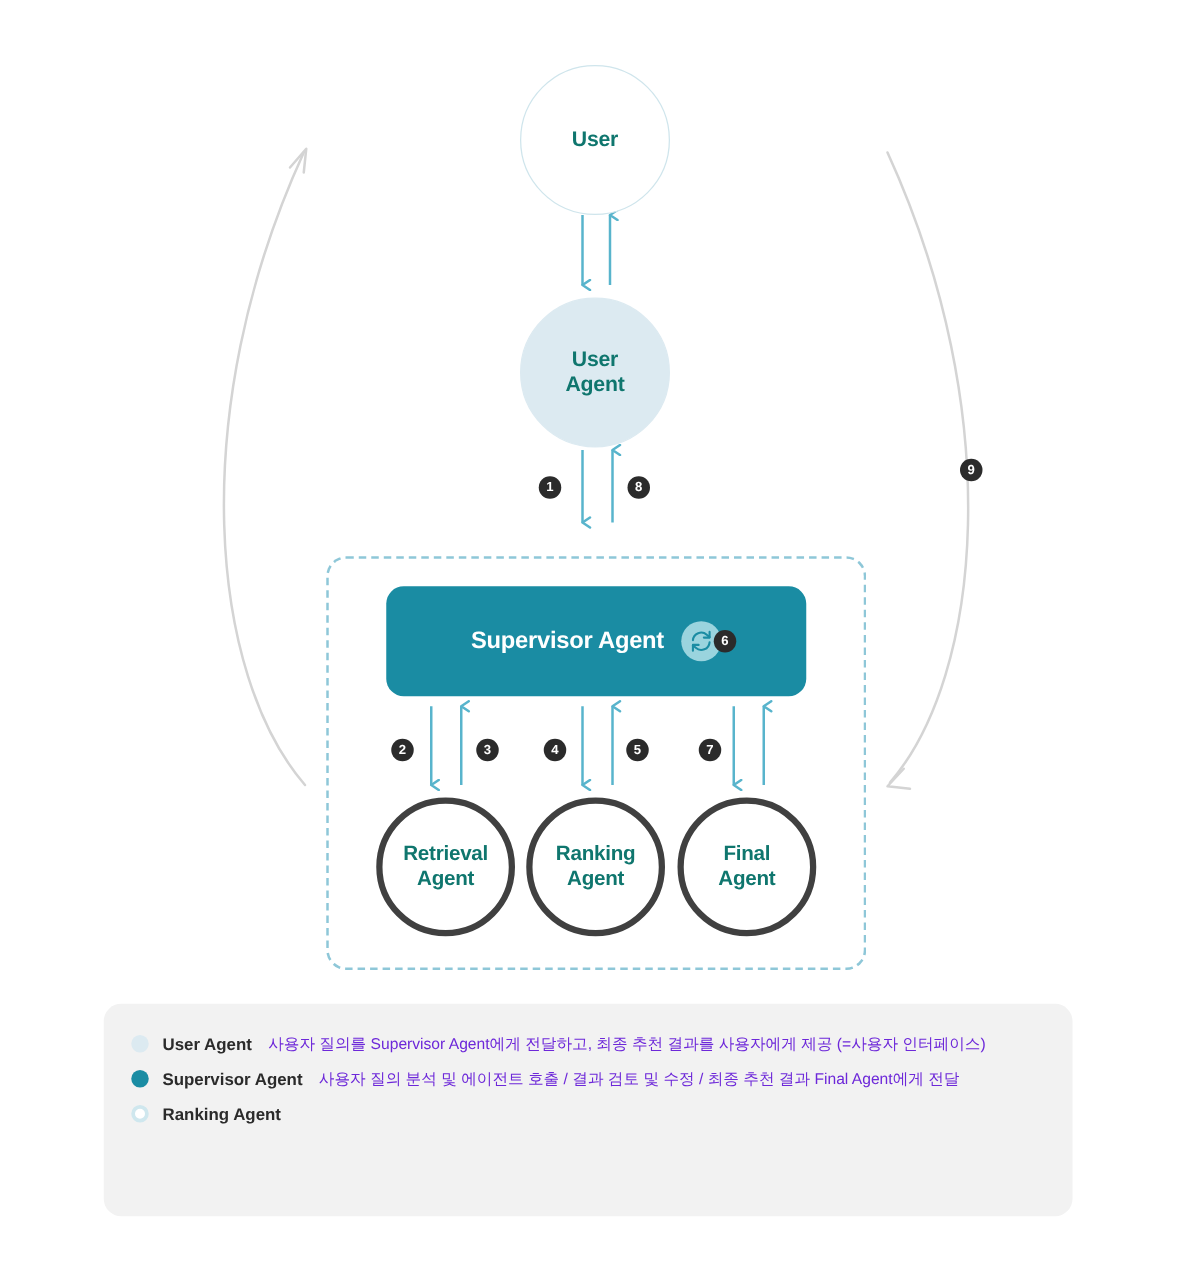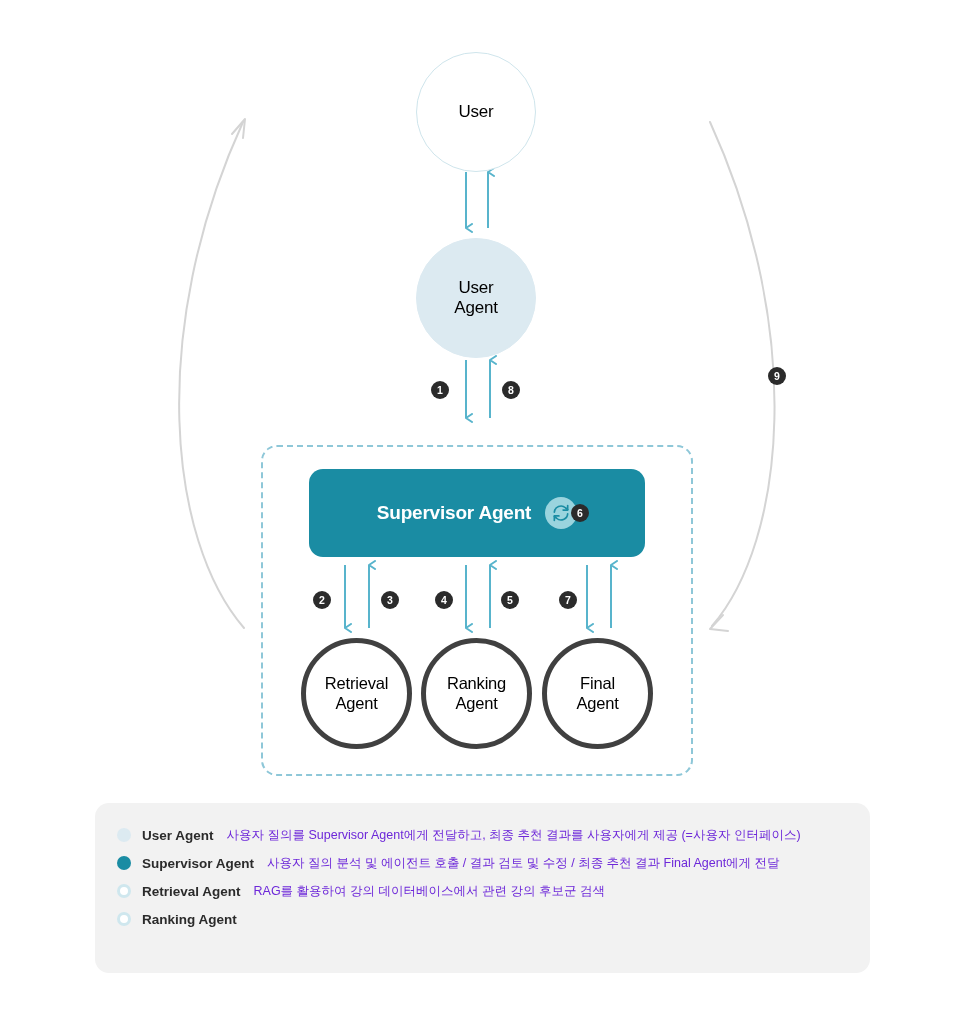--- a/index.html
+++ b/index.html
@@ -32,22 +32,22 @@
   .node-circle {
     position: absolute;
     border-radius: 50%;
     display: flex;
     align-items: center;
     justify-content: center;
     text-align: center;
     box-sizing: border-box;
   }
   .node-label {
-    color: #000000;
-    font-weight: normal;
+    color: #0f766e;
+    font-weight: bold;
     line-height: 1.18;
     letter-spacing: -0.2px;
   }
 
   #user-node {
     left: 416px; top: 52px;
     width: 120px; height: 120px;
     border: 1px solid #cfe5ec;
     background: #ffffff;
   }
@@ -121,21 +121,21 @@
     font-weight: bold;
     display: flex;
     align-items: center;
     justify-content: center;
     box-sizing: border-box;
   }
 
   
   #legend-panel {
     position: absolute;
-    left: 95px; top: 803px;
+    left: 83px; top: 803px;
     width: 775px; height: 170px;
     background: #f2f2f2;
     border-radius: 14px;
     box-sizing: border-box;
     padding: 18px 0 0 0;
   }
   .legend-row {
     display: flex;
     align-items: center;
     height: 28px;
@@ -288,25 +288,20 @@
       <span class="legend-name">User Agent</span>
       <span class="legend-desc">사용자 질의를 Supervisor Agent에게 전달하고, 최종 추천 결과를 사용자에게 제공 (=사용자 인터페이스)</span>
     </div>
 
     <div class="legend-row">
       <span class="legend-marker filled-teal"></span>
       <span class="legend-name">Supervisor Agent</span>
       <span class="legend-desc">사용자 질의 분석 및 에이전트 호출 / 결과 검토 및 수정 / 최종 추천 결과 Final Agent에게 전달</span>
     </div>
 
-    <div class="legend-row">
-      <span class="legend-marker ring"></span>
-      <span class="legend-name">Retrieval Agent</span>
-      <span class="legend-desc">RAG를 활용하여 강의 데이터베이스에서 관련 강의 후보군 검색</span>
-    </div>
 
     <div class="legend-row">
       <span class="legend-marker ring"></span>
       <span class="legend-name">Ranking Agent</span>
     </div>
 
 
   </div>
 
 </div>

